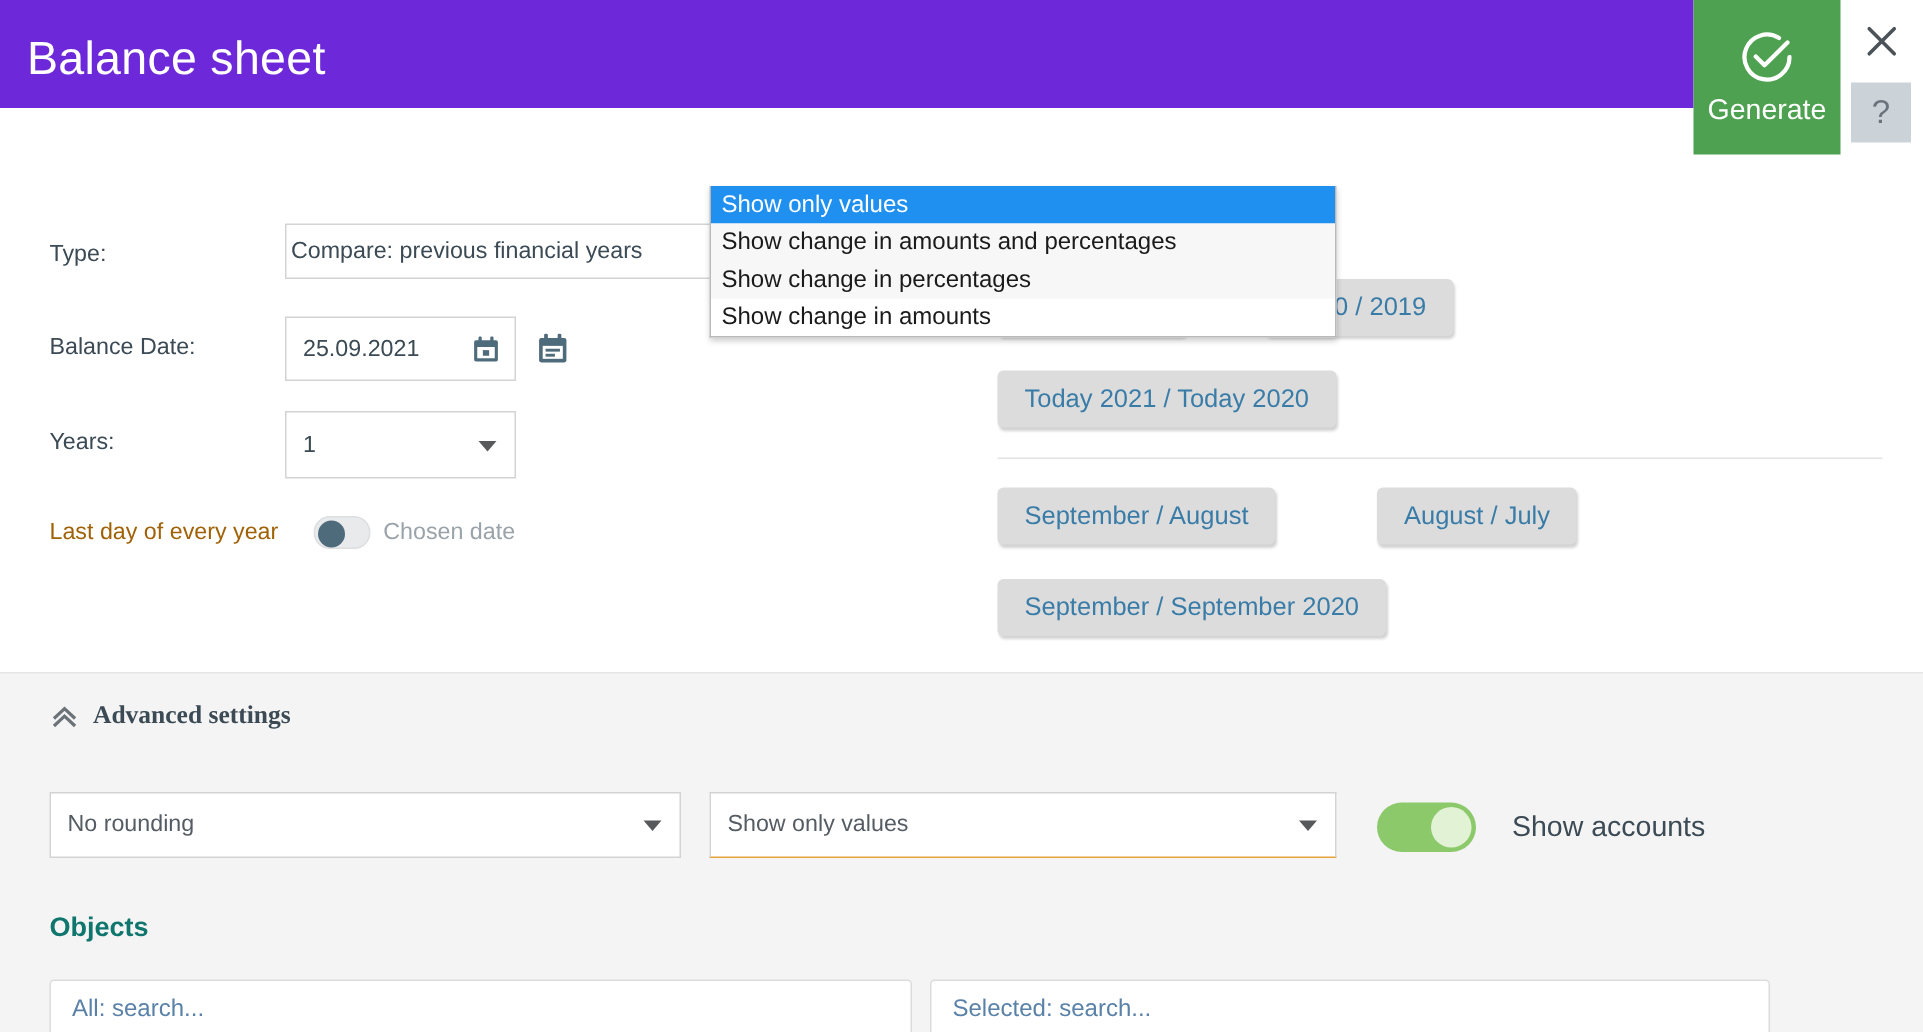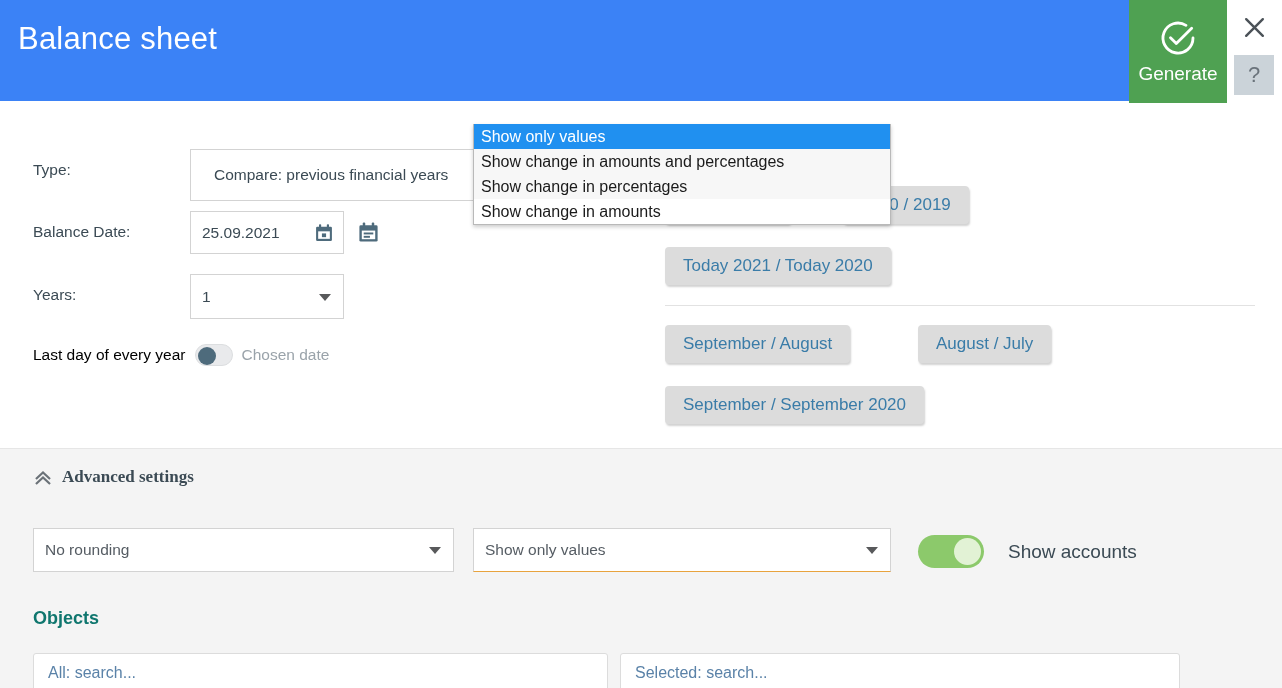--- a/index.html
+++ b/index.html
@@ -13,22 +13,22 @@
   }
   .app {
     position: relative;
     width: 1282px; height: 688px;
     background: #ffffff;
   }
 
   
   .header-bar {
     position: absolute; left: 0; top: 0;
-    width: 1129px; height: 101px;
-    background: #3b82f6;
+    width: 1129px; height: 72px;
+    background: #6d28d9;
   }
   .header-title {
     position: absolute; left: 18px; top: 21px;
     font-size: 31px; color: #ffffff; font-weight: 400;
     letter-spacing: 0.2px;
     white-space: nowrap;
   }
   .generate-btn {
     position: absolute; left: 1129px; top: 0;
     width: 98px; height: 103px;
@@ -73,21 +73,21 @@
   .lbl-years { left: 33px; top: 185px; }
 
   .field {
     position: absolute;
     background: #ffffff;
     border: 1px solid #d3d3d3;
     font-size: 15.5px;
     color: #3b4a54;
     display: flex; align-items: center;
   }
-  .sel-type  { left: 190px; top: 48px; width: 421px; height: 52px; padding-left: 23px; }
+  .sel-type  { left: 190px; top: 48px; width: 421px; height: 37px; padding-left: 3px; }
   .inp-date  { left: 190px; top: 110px; width: 154px; height: 43px; padding-left: 11px; }
   .sel-years { left: 190px; top: 173px; width: 154px; height: 45px; padding-left: 11px; }
 
   .caret {
     position: absolute; right: 12px; top: 50%;
     width: 0; height: 0;
     margin-top: -3px;
     border-left: 6px solid transparent;
     border-right: 6px solid transparent;
     border-top: 7px solid #58595b;
@@ -117,21 +117,21 @@
   .tgl-off .knob { left: 2px; background: #4E6B7C; }
   .tgl-on { background: #8CC96B; }
   .tgl-on .knob { right: 2px; background: #E2F2D5; }
 
   .lastday-row {
     position: absolute; left: 33px; top: 243px;
     display: flex; align-items: center;
     font-size: 15.5px;
     white-space: nowrap;
   }
-  .lastday-left  { color: #000000; margin-right: 9px; }
+  .lastday-left  { color: #a16207; margin-right: 23px; }
   .lastday-right { color: #9aa3aa; margin-left: 9px; }
 
   
   .quick { position: absolute; left: 665px; top: 101px; width: 600px; }
   .quick-title {
     position: absolute; left: 0; top: 40px;
     font-size: 21px; font-weight: bold; color: #3b4a54;
     white-space: nowrap;
   }
   .qbtn {

